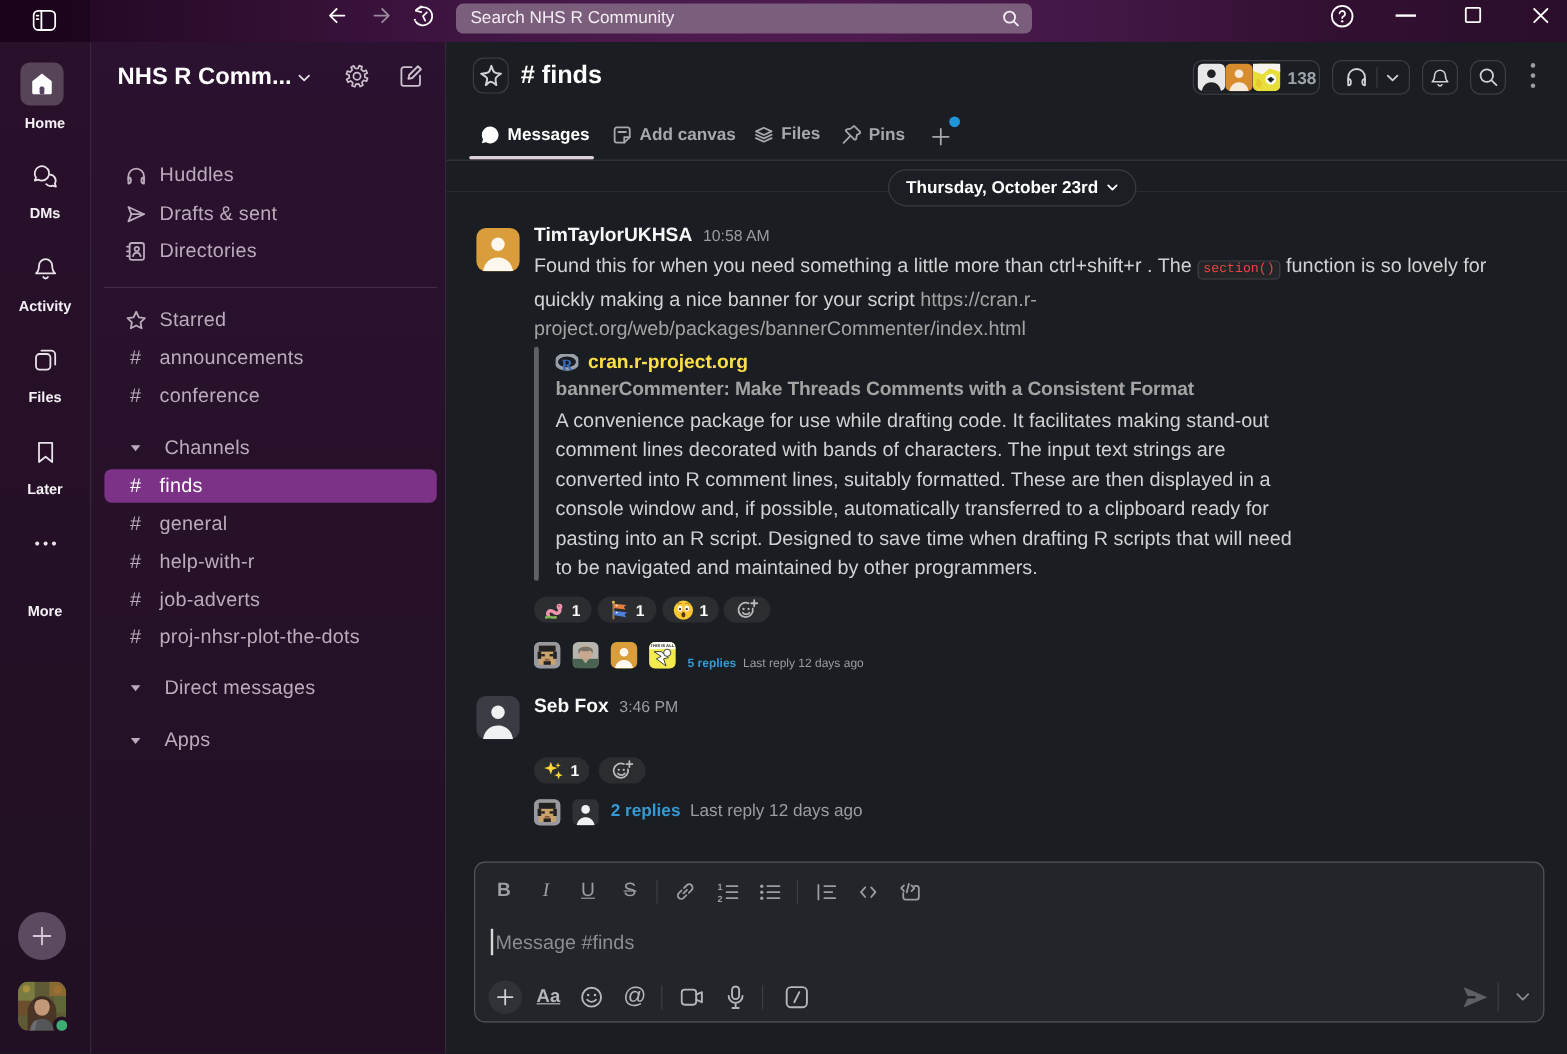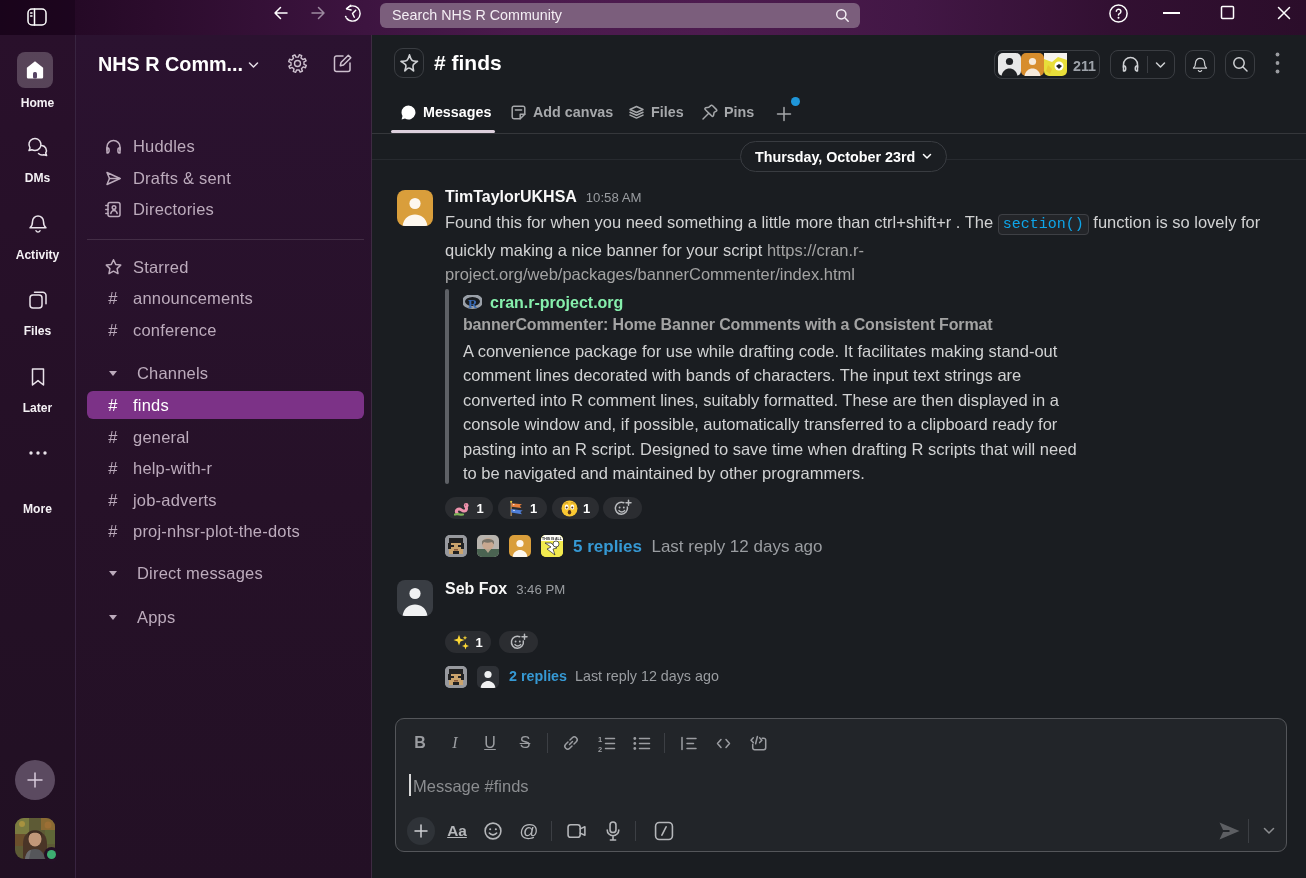--- a/index.html
+++ b/index.html
@@ -22,32 +22,32 @@
 #sidebar{position:absolute;left:75px;top:35px;width:297px;height:843px;background:linear-gradient(180deg,#2b1230 0%,#261128 55%,#231025 100%);border-right:1px solid #3e2b42;border-left:1px solid #382440}
 .sbrow{position:absolute;left:11px;width:277px;height:28px;display:flex;align-items:center;color:#bcabbc;font-size:16.5px;letter-spacing:.2px;border-radius:6px}
 .sbrow .sic{width:20px;margin-left:16px;margin-right:10px;display:flex;justify-content:center;align-items:center}
 .sbrow .hash{width:20px;margin-left:16px;margin-right:10px;text-align:center;font-size:16.5px}
 .sbrow.sel{background:#7c3287;color:#fff}
 .caret{width:8px;height:8px;margin-left:22px;margin-right:20px}
 
 #main{position:absolute;left:372px;top:35px;width:934px;height:843px;background:#1a1d21}
 .btn{position:absolute;border:1px solid #3a3d42;border-radius:8px;color:#cfd1d4;display:flex;align-items:center;justify-content:center}
 #tabline{position:absolute;left:0;top:98px;width:934px;height:1px;background:#35373b}
-.tab{position:absolute;top:69px;display:flex;font-size:14.3px;color:#a6a8ab;font-weight:bold}
+.tab{position:absolute;top:69px;display:flex;align-items:center;font-size:14.3px;color:#a6a8ab;font-weight:bold}
 .tab.on{color:#fff}
 #msgunder{position:absolute;left:19px;top:95px;width:104px;height:3px;background:#ddd0dd;border-radius:2px}
 #datewrap{position:absolute;left:0;top:124px;width:934px;height:1px;background:#272a2f}
 #datepill{position:absolute;left:368px;top:106px;height:31px;border:1px solid #393c41;background:#1b1e22;border-radius:16px;display:flex;align-items:center;color:#fff;font-weight:bold;font-size:14.3px;padding:0 14px}
 .uname{font-weight:bold;font-size:16px;color:#f8f8f8}
 .tstamp{font-size:13.2px;color:#9a9da1}
 .mtext{font-size:16.5px;color:#d1d2d3}
 .blue{color:#a3a3a3}
 .pill{position:absolute;height:22px;background:#2b2d31;border-radius:11px;display:flex;align-items:center;justify-content:center;color:#fff;font-size:13px;font-weight:bold}
 .rava{position:absolute;width:22px;height:22px;border-radius:5px;overflow:hidden}
-code.ic1{font-family:"Liberation Mono",monospace;font-size:15px;color:#0ea5e9;background:#232529;border:1px solid #3e4045;border-radius:4px;padding:1px 4px}
+code.ic1{font-family:"Liberation Mono",monospace;font-size:11px;color:#ef4444;background:#232529;border:1px solid #3e4045;border-radius:4px;padding:1px 4px}
 
 #composer{position:absolute;left:23px;top:683px;width:892px;height:134px;border:1px solid #54565a;border-radius:9px;background:#222529}
 .cbtn{position:absolute;color:#9b9da1;display:flex;align-items:center;justify-content:center}
 .csep{position:absolute;width:1px;height:20px;background:#3c3f44}
 </style></head><body>
 
 <div id="topbar">
   <div class="corner"></div>
   <div class="abs" style="left:27px;top:8px;color:#fff">
     <svg width="20" height="18" viewBox="0 0 20 18">
@@ -265,21 +265,21 @@
       </span>
     <span class="abs" style="left:49px;top:2px">
         <svg width="23" height="23" viewBox="0 0 23 23">
           <rect width="23" height="23" rx="5" fill="#e8de3a"></rect>
           <path d="M0 0h23v7L14 4 8 9 0 6z" fill="#f6f3ef"></path>
           <circle cx="15" cy="13" r="4.5" fill="#fff"></circle>
           <path d="M12 13l3-2 3 2-3 3z" fill="#1f2124"></path>
           <path d="M4 12l4 4-2 5-4-3z" fill="#e5c92f"></path>
         </svg>
       </span>
-    <span class="abs" style="left:78px;top:7px;font-size:14.3px;color:#9da2a9;font-weight:bold">211</span>
+    <span class="abs" style="left:78px;top:7px;font-size:14.3px;color:#9da2a9;font-weight:bold">138</span>
   </div>
   <div class="btn" style="left:738px;top:15px;width:65px;height:29px">
     <svg width="21" height="21" viewBox="0 0 21 21" style="margin-right:6px">
         <path class="ic" stroke-width="1.7" d="M3.5 13.5v-3a7 7 0 0 1 14 0v3"></path>
         <path class="ic" d="M3.5 11.7a2.2 2.2 0 0 1 2.2 2.2v1a2.2 2.2 0 0 1-2.2 2.2zM17.5 11.7a2.2 2.2 0 0 0-2.2 2.2v1a2.2 2.2 0 0 0 2.2 2.2z" fill="currentColor"></path>
       </svg>
     <span style="width:1px;height:17px;background:#3a3d42;margin-right:7px"></span>
     <svg width="11" height="8" viewBox="0 0 11 8">
         <path class="ic" stroke-width="1.6" d="M1.5 2l4 4 4-4"></path>
       </svg>
@@ -343,22 +343,22 @@
   <div class="abs" style="left:73px;top:153px"><span class="uname">TimTaylorUKHSA</span>&nbsp;&nbsp;<span class="tstamp">10:58 AM</span></div>
   <div class="abs mtext" style="left:73px;top:175px;width:900px;line-height:24.6px">Found this for when you need something a little more than ctrl+shift+r . The <code class="ic1">section()</code> function is so lovely for<br>quickly making a nice banner for your script <span class="blue">https://cran.r-</span><br><span class="blue">project.org/web/packages/bannerCommenter/index.html</span></div>
 
   <div class="abs" style="left:73px;top:254px;width:4px;height:195px;border-radius:4px;background:#5e6166"></div>
   <div class="abs" style="left:91px;top:260px">
       <svg width="19" height="15" viewBox="0 0 19 15">
         <ellipse cx="9.5" cy="6.5" rx="9" ry="6" fill="none" stroke="#9aa0a8" stroke-width="3"></ellipse>
         <text x="5" y="13" font-family="Liberation Serif" font-weight="bold" font-size="13" fill="#3a6bb5">R</text>
       </svg>
     </div>
-  <div class="abs" style="left:118px;top:259px;font-size:16px;font-weight:bold;color:#86efac">cran.r-project.org</div>
-  <div class="abs blue" style="left:91px;top:281px;font-size:16px;font-weight:bold;letter-spacing:-.15px">bannerCommenter: Home Banner Comments with a Consistent Format</div>
+  <div class="abs" style="left:118px;top:259px;font-size:16px;font-weight:bold;color:#fde047">cran.r-project.org</div>
+  <div class="abs blue" style="left:91px;top:281px;font-size:16px;font-weight:bold;letter-spacing:-.15px">bannerCommenter: Make Threads Comments with a Consistent Format</div>
   <div class="abs mtext" style="left:91px;top:304px;width:900px;line-height:24.4px">A convenience package for use while drafting code. It facilitates making stand-out<br>comment lines decorated with bands of characters. The input text strings are<br>converted into R comment lines, suitably formatted. These are then displayed in a<br>console window and, if possible, automatically transferred to a clipboard ready for<br>pasting into an R script. Designed to save time when drafting R scripts that will need<br>to be navigated and maintained by other programmers.</div>
 
   <div class="pill" style="left:73px;top:462px;width:48px">
     <svg width="17" height="17" viewBox="0 0 17 17" style="margin-right:5px">
         <path d="M3 13c-1.5-2 0-4 2-4 2.5 0 3 2.5 5.5 2 2-.4 2.5-2.5 1.5-4" stroke="#ef93ad" stroke-width="3" fill="none" stroke-linecap="round"></path>
         <circle cx="12.2" cy="5.5" r="2.4" fill="#ef93ad"></circle>
         <circle cx="11.7" cy="4.9" r=".5" fill="#46242e"></circle>
         <path d="M1 14.5c2.5-1 5 .5 8 0" stroke="#7fb457" stroke-width="2.2" fill="none" stroke-linecap="round"></path>
       </svg>1
   </div>
@@ -423,21 +423,21 @@
     </div>
   <div class="rava" style="left:169px;top:500px;background:#f2ea4e">
       <svg width="22" height="22" viewBox="0 0 22 22">
         <rect width="22" height="22" fill="#f2ea4e"></rect>
         <rect width="22" height="6" fill="#fdfdf8"></rect>
         <text x="1" y="4.5" font-size="3.5" fill="#222" font-weight="bold">THIS IS ALL</text>
         <path d="M4 8l6 4-4 2 8 6-2-6 4-1-6-5z" fill="#fff" stroke="#222" stroke-width=".7"></path>
         <circle cx="15" cy="9" r="3" fill="#fff" stroke="#222" stroke-width=".7"></circle>
       </svg>
     </div>
-  <div class="abs" style="left:201px;top:502px;font-size:17px"><span style="color:#3699d4;font-weight:bold">5 replies</span><span style="color:#9a9da1">&nbsp;&nbsp;Last reply 12 days ago</span></div>
+  <div class="abs" style="left:201px;top:513px;font-size:10px"><span style="color:#3699d4;font-weight:bold">5 replies</span><span style="color:#9a9da1">&nbsp;&nbsp;Last reply 12 days ago</span></div>
 
   <div class="abs" style="left:25px;top:545px;width:36px;height:36px;border-radius:8px;background:#393d43;overflow:hidden">
       <svg width="36" height="36" viewBox="0 0 36 36">
         <circle cx="18" cy="13.5" r="5.6" fill="#f0f1f2"></circle>
         <path d="M5.5 36c1.2-8 6.8-11.5 12.5-11.5S29.3 28 30.5 36z" fill="#f0f1f2"></path>
       </svg>
     </div>
   <div class="abs" style="left:73px;top:545px"><span class="uname">Seb Fox</span>&nbsp;&nbsp;<span class="tstamp">3:46 PM</span></div>
 
   <div class="pill" style="left:73px;top:596px;width:46px">

